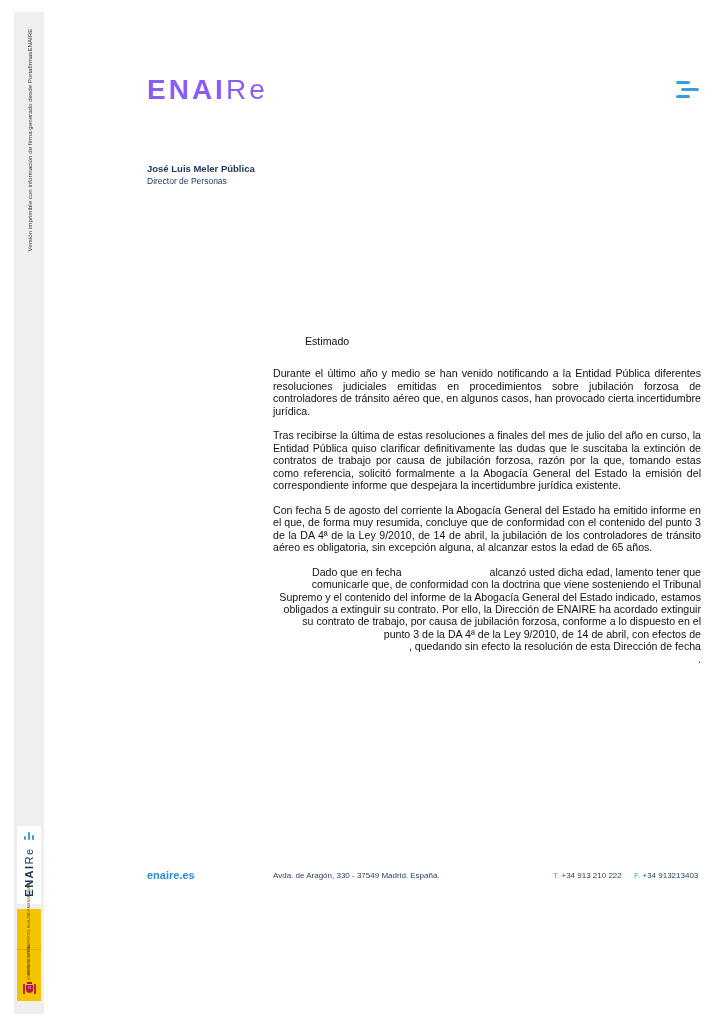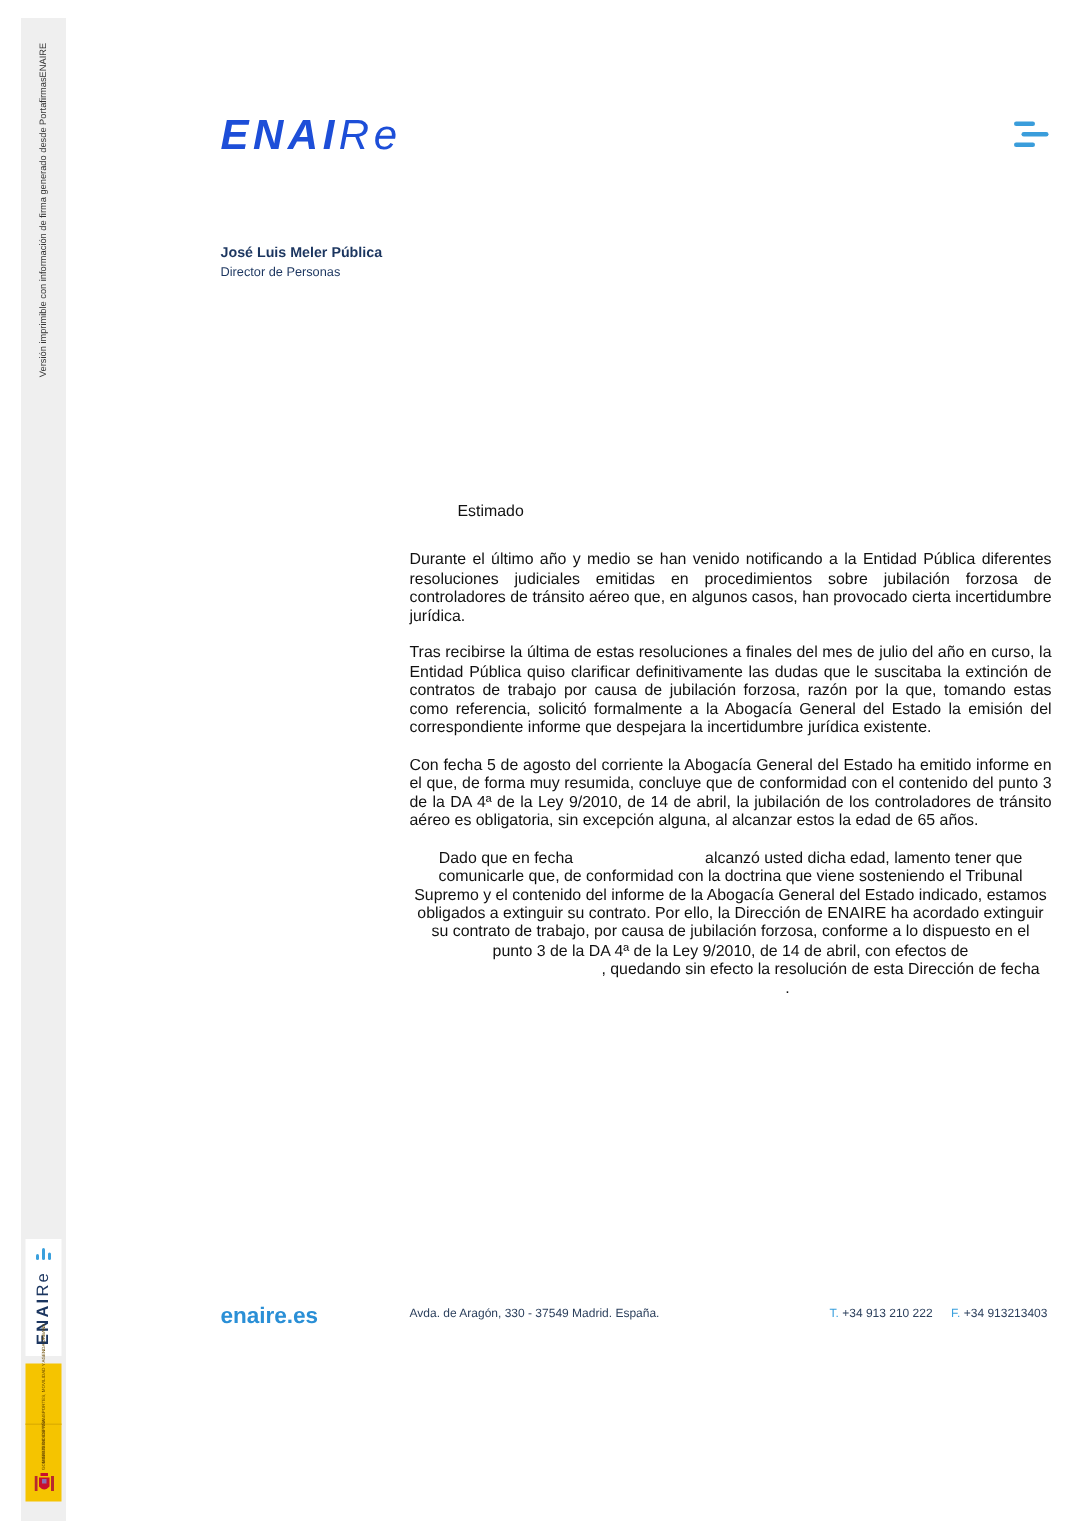--- a/index.html
+++ b/index.html
@@ -15,36 +15,36 @@
   .side-bars { position: absolute; left: 7px; top: 6px; width: 12px; height: 8px; }
   .side-bars i { position: absolute; bottom: 0; width: 2px; background: #3aa0dd; border-radius: 1px; }
 
   .gov-badge { position: absolute; left: 17px; top: 909px; width: 24px; height: 92px; background: #f5c400; }
   .gov-badge .line { position: absolute; left: 0; top: 40px; width: 24px; height: 1px; background: #e0b000; }
   .gov-badge .t1, .gov-badge .t2 { position: absolute; left: 50%; transform: translate(-50%, -50%) rotate(-90deg); font-size: 3px; color: #6a4a00; white-space: nowrap; }
   .gov-badge .t1 { top: 20px; }
   .gov-badge .t2 { top: 54px; }
   .coat { position: absolute; left: 6px; top: 73px; width: 13px; height: 14px; }
 
-  .logo { position: absolute; left: 147px; top: 76px; font-size: 28px; letter-spacing: 3px; color: #1d4ed8; line-height: 1; font-style: italic; }
+  .logo { position: absolute; left: 147px; top: 76px; font-size: 28px; letter-spacing: 3px; color: #8b5cf6; line-height: 1; }
   .logo b { font-weight: 700; }
   .logo .thin { font-weight: 400; }
 
   .menu-icon { position: absolute; left: 676px; top: 80px; width: 24px; height: 20px; cursor: pointer; }
   .menu-icon i { position: absolute; height: 3px; border-radius: 2px; background: #3a9ddb; }
 
   .sender-name { position: absolute; left: 147px; top: 163px; font-size: 9.5px; font-weight: 700; color: #1b355f; }
   .sender-title { position: absolute; left: 147px; top: 176px; font-size: 8.5px; color: #1b355f; }
 
   .body { position: absolute; left: 273px; top: 335px; width: 428px; font-size: 10.6px; line-height: 12.4px; color: #111; }
   .body p { margin: 0 0 12.4px 0; text-align: justify; }
   .body p.greet { margin-bottom: 20px; padding-left: 32px; }
   .blank { display: inline-block; }
 
-  .footer-site { position: absolute; left: 147px; top: 869px; font-size: 15px; color: #2a8fd6; font-weight: 700; }
+  .footer-site { position: absolute; left: 147px; top: 869px; font-size: 11px; color: #2a8fd6; font-weight: 700; }
   .footer-addr { position: absolute; left: 273px; top: 871px; font-size: 8px; color: #2b3f5c; }
   .footer-tel { position: absolute; left: 553px; top: 871px; font-size: 8px; color: #2b3f5c; text-align: center; }
   .footer-fax { position: absolute; left: 634px; top: 871px; font-size: 8px; color: #2b3f5c; }
   .lbl { color: #3aa0dd; }
 </style>
 </head>
 <body>
 
 <div class="side-strip"></div>
 <div class="side-text">
@@ -84,21 +84,21 @@
 </div>
 
 <div class="sender-name">José Luis Meler Pública</div>
 <div class="sender-title">Director de Personas</div>
 
 <div class="body">
   <p class="greet">Estimado</p>
   <p>Durante el último año y medio se han venido notificando a la Entidad Pública diferentes resoluciones judiciales emitidas en procedimientos sobre jubilación forzosa de controladores de tránsito aéreo que, en algunos casos, han provocado cierta incertidumbre jurídica.</p>
   <p>Tras recibirse la última de estas resoluciones a finales del mes de julio del año en curso, la Entidad Pública quiso clarificar definitivamente las dudas que le suscitaba la extinción de contratos de trabajo por causa de jubilación forzosa, razón por la que, tomando estas como referencia, solicitó formalmente a la Abogacía General del Estado la emisión del correspondiente informe que despejara la incertidumbre jurídica existente.</p>
   <p>Con fecha 5 de agosto del corriente la Abogacía General del Estado ha emitido informe en el que, de forma muy resumida, concluye que de conformidad con el contenido del punto 3 de la DA 4ª de la Ley 9/2010, de 14 de abril, la jubilación de los controladores de tránsito aéreo es obligatoria, sin excepción alguna, al alcanzar estos la edad de 65 años.</p>
-  <p style="text-align:center;">
+  <p style="text-align:right;">
     <span>Dado que en fecha</span><span class="blank" style="width:88px;"></span><span>alcanzó usted dicha edad,  lamento tener que comunicarle que, de conformidad con la doctrina que viene sosteniendo el Tribunal Supremo y el contenido del informe de la Abogacía General del Estado indicado, estamos obligados a extinguir su contrato. Por ello, la Dirección de ENAIRE ha acordado extinguir su contrato de trabajo, por causa de jubilación forzosa, conforme a lo dispuesto en el punto 3 de la DA 4ª de la Ley 9/2010, de 14 de abril, con efectos de</span><span class="blank" style="width:120px;"></span><span>, quedando sin efecto la resolución de esta Dirección de fecha</span><span class="blank" style="width:76px;"></span><span>.</span>
   </p>
 </div>
 
 <div class="footer-site">enaire.es</div>
 <div class="footer-addr">Avda. de Aragón, 330 - 37549 Madrid. España.</div>
 <div class="footer-tel">
   <span class="lbl">T.</span>
   <span>+34 913 210 222</span>
 </div>

